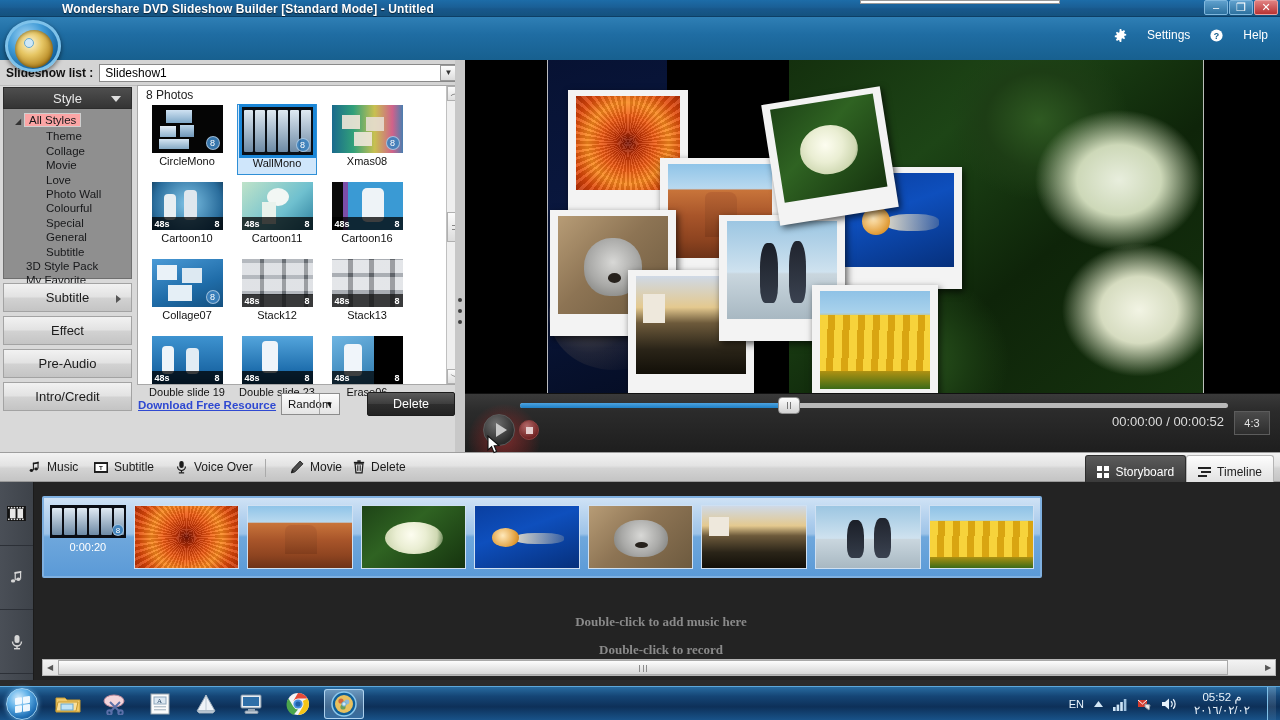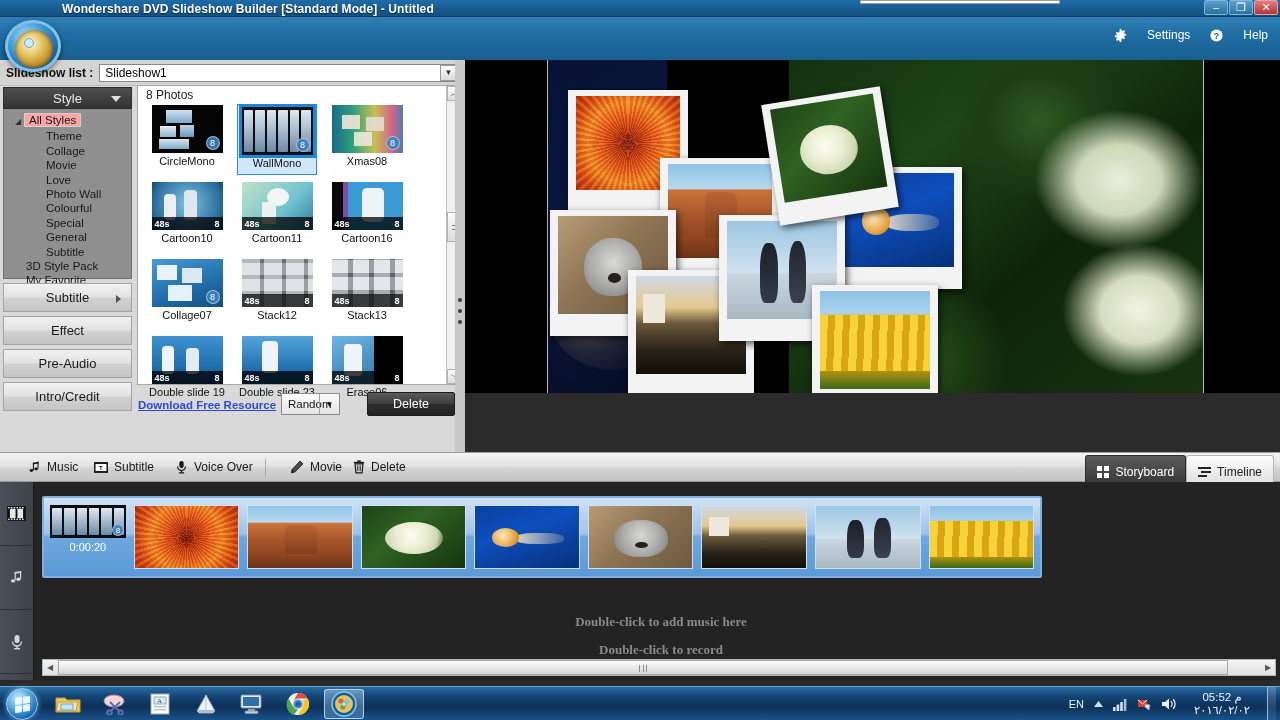--- a/index.html
+++ b/index.html
@@ -670,20 +670,43 @@
       </div>
       <div class="frame" style="left:347px;top:225px;width:126px;height:126px;">
         <div class="ph p-tulip"></div>
       </div>
       <div class="frame" style="left:305px;top:35px;width:120px;height:122px;transform:rotate(-9deg);">
         <div class="ph p-hydra"></div>
       </div>
     </div>
   </div>
 
+  <div class="playerbar">
+    <div class="seek">
+      <div class="fill"></div>
+      <div class="knob">
+          <i></i>
+          <i></i>
+        </div>
+    </div>
+    <div class="glow"></div>
+    <div class="playbtn">
+      <div class="tri"></div>
+    </div>
+    <div class="stopbtn">
+      <i></i>
+    </div>
+    <div class="timecode">00:00:00 / 00:00:52</div>
+    <div class="ratio">4:3</div>
+    <div class="cursor-a">
+      <svg width="14" height="20" viewBox="0 0 14 20">
+          <path d="M1 1 L1 15 L4.6 11.6 L7 17.6 L9.6 16.5 L7.2 10.8 L12 10.6 Z" fill="#fff" stroke="#111" stroke-width="1.1"></path>
+        </svg>
+    </div>
+  </div>
 
   <div class="toolbar">
     <div class="tbitem" style="left:28px">
       <span>
         <svg width="13" height="13" viewBox="0 0 16 16">
             <path fill="#1a1a1a" d="M6 2.2 13 1v2L6 4.2z"></path>
             <path fill="#1a1a1a" d="M6 2.2h1.3V11H6zM11.7 1H13v8.2h-1.3z"></path>
             <ellipse cx="4.3" cy="11.6" rx="2.3" ry="1.8" fill="#1a1a1a"></ellipse>
             <ellipse cx="10" cy="9.8" rx="2.3" ry="1.8" fill="#1a1a1a"></ellipse>
           </svg>

